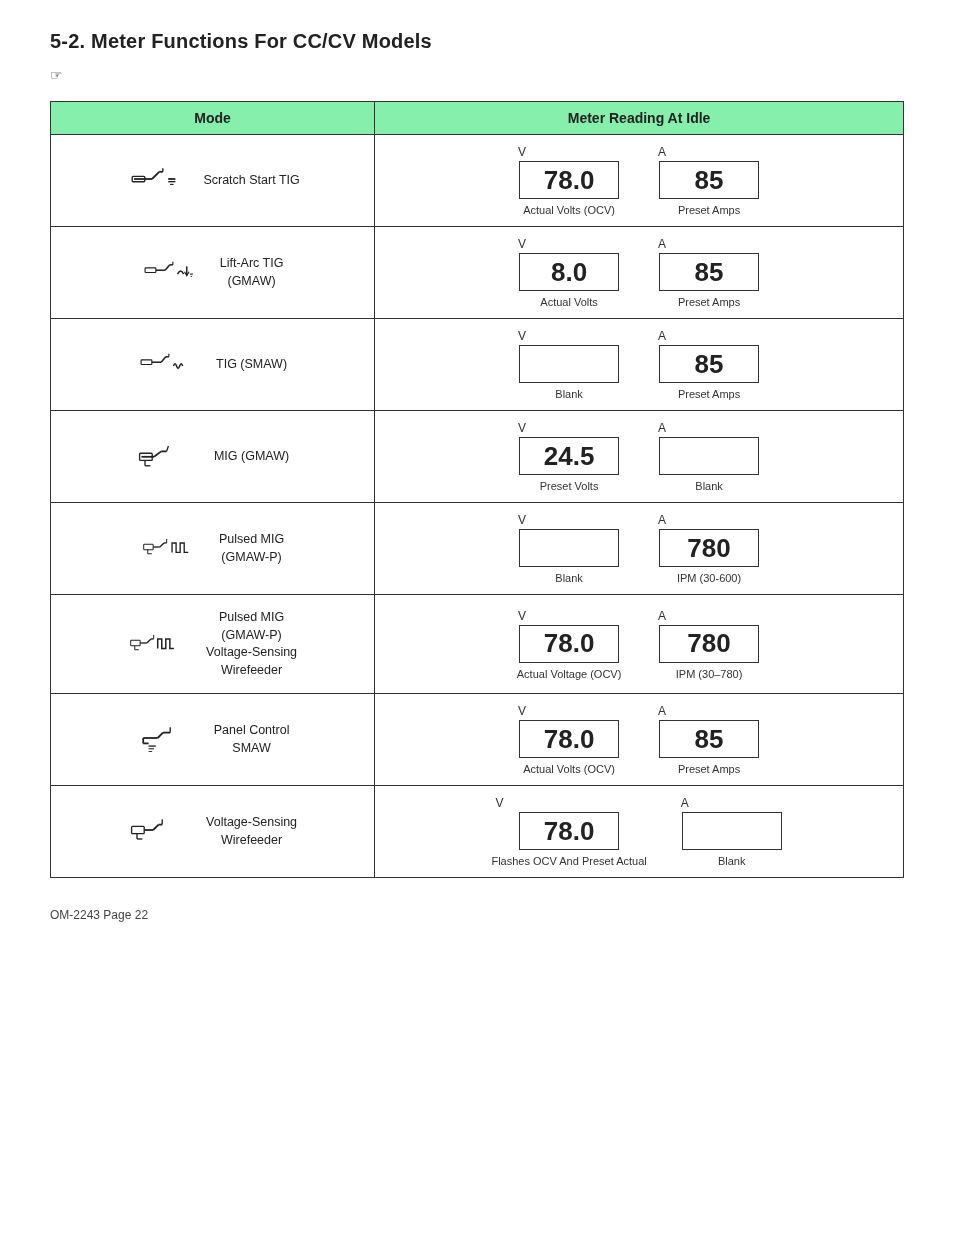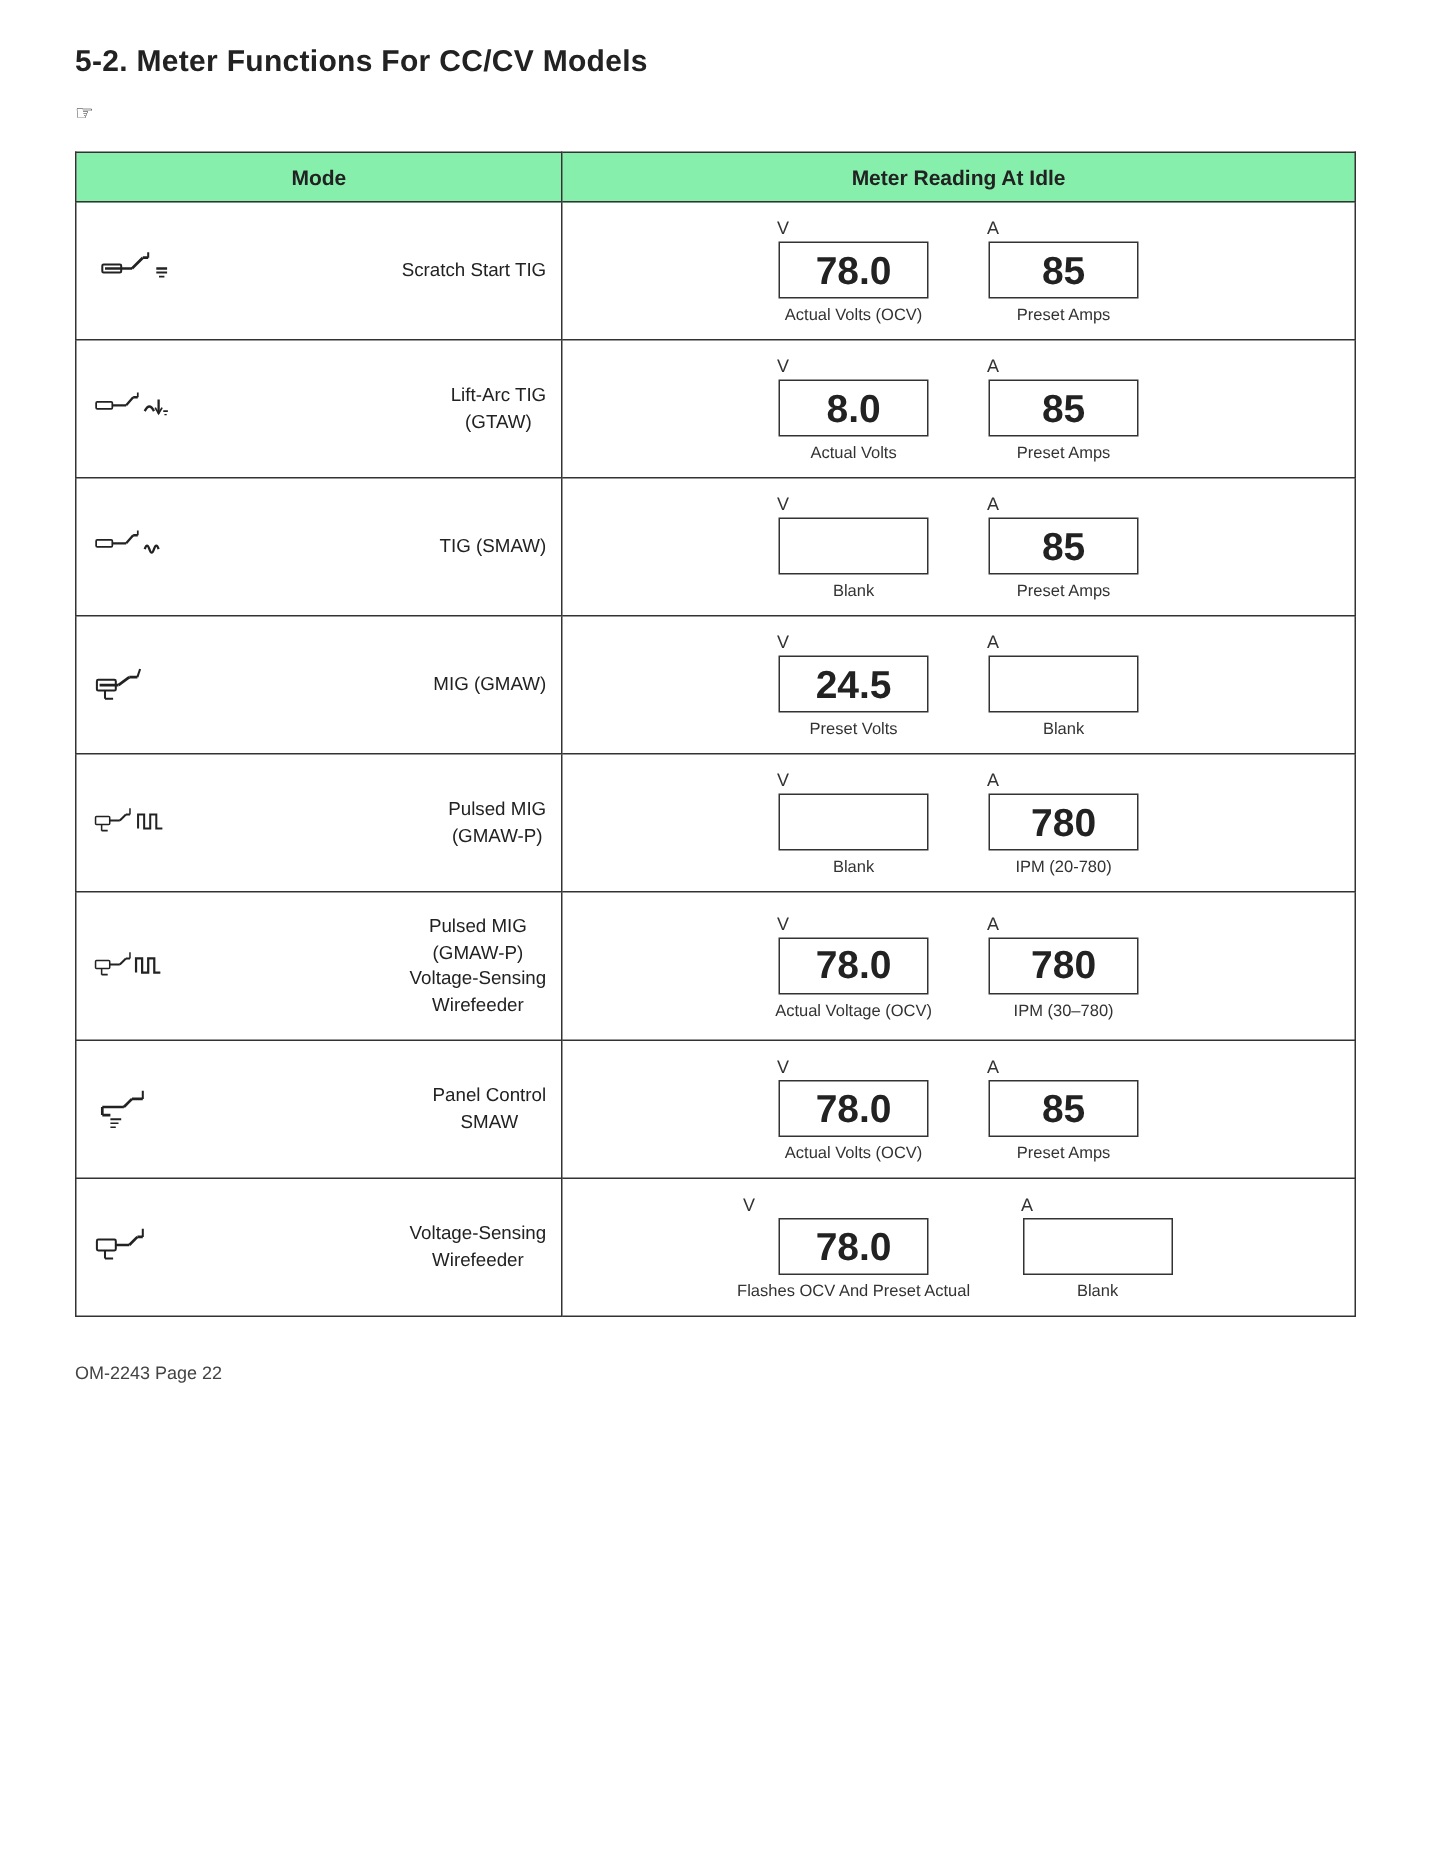--- a/index.html
+++ b/index.html
@@ -51,21 +51,21 @@
     }
     .mode-col {
       width: 38%;
     }
     .reading-col {
       width: 62%;
     }
     .mode-cell {
       display: flex;
       align-items: center;
-      justify-content: space-between;
+      justify-content: center;
       gap: 24px;
       padding: 14px 10px;
       min-height: 80px;
     }
     .mode-label {
       font-size: 12.5px;
       text-align: center;
       line-height: 1.4;
     }
     .reading-cell {
@@ -185,21 +185,21 @@
         <line x1="40" y1="16" x2="40" y2="12" stroke-width="1.5"></line>
 
         <path d="M46 28 Q50 20 54 28" stroke-width="2" fill="none"></path>
 
         <line x1="58" y1="18" x2="58" y2="30" stroke-width="2"></line>
         <polyline points="55,25 58,30 61,25" stroke-width="1.5" fill="none"></polyline>
         <line x1="62" y1="28" x2="66" y2="28" stroke-width="1.5"></line>
         <line x1="63" y1="31" x2="65" y2="31" stroke-width="1.2"></line>
       </svg></span>
             <span class="mode-label" style="white-space: pre-line;">Lift-Arc TIG
-(GTAW)</span>
+(GMAW)</span>
           </div>
         </td>
         <td>
           <div class="reading-cell">
             <div class="meter-block">
               <span class="meter-unit">V</span>
               <div class="meter-value-box">8.0</div>
               <span class="meter-desc">Actual Volts</span>
             </div>
             <div class="meter-block">
@@ -295,21 +295,21 @@
         <td>
           <div class="reading-cell">
             <div class="meter-block">
               <span class="meter-unit">V</span>
               <div class="meter-value-box blank"></div>
               <span class="meter-desc">Blank</span>
             </div>
             <div class="meter-block">
               <span class="meter-unit">A</span>
               <div class="meter-value-box">780</div>
-              <span class="meter-desc">IPM (20-780)</span>
+              <span class="meter-desc">IPM (30-600)</span>
             </div>
           </div>
         </td>
       </tr>
       <tr>
         <td>
           <div class="mode-cell">
             <span><svg class="icon-svg" viewBox="0 0 80 48" fill="none" stroke="#222" stroke-width="2">
 
         <rect x="4" y="20" width="14" height="8" rx="1" stroke-width="1.5"></rect>

